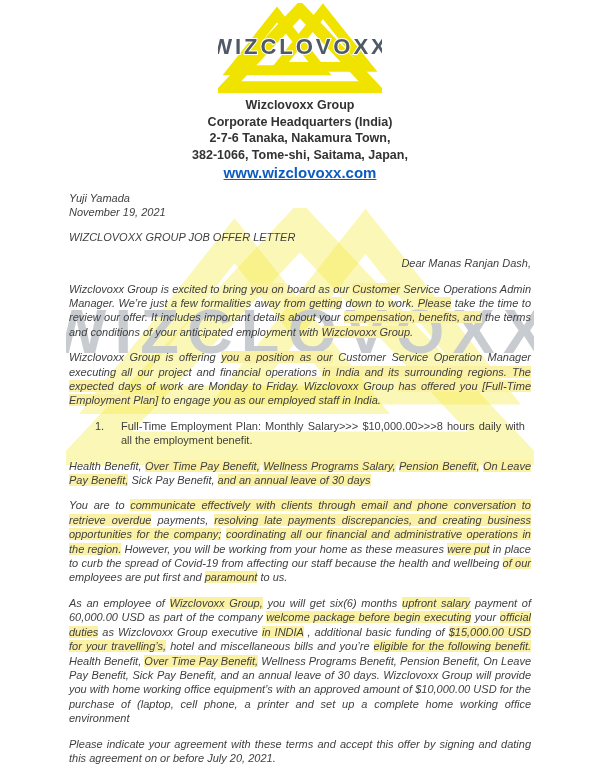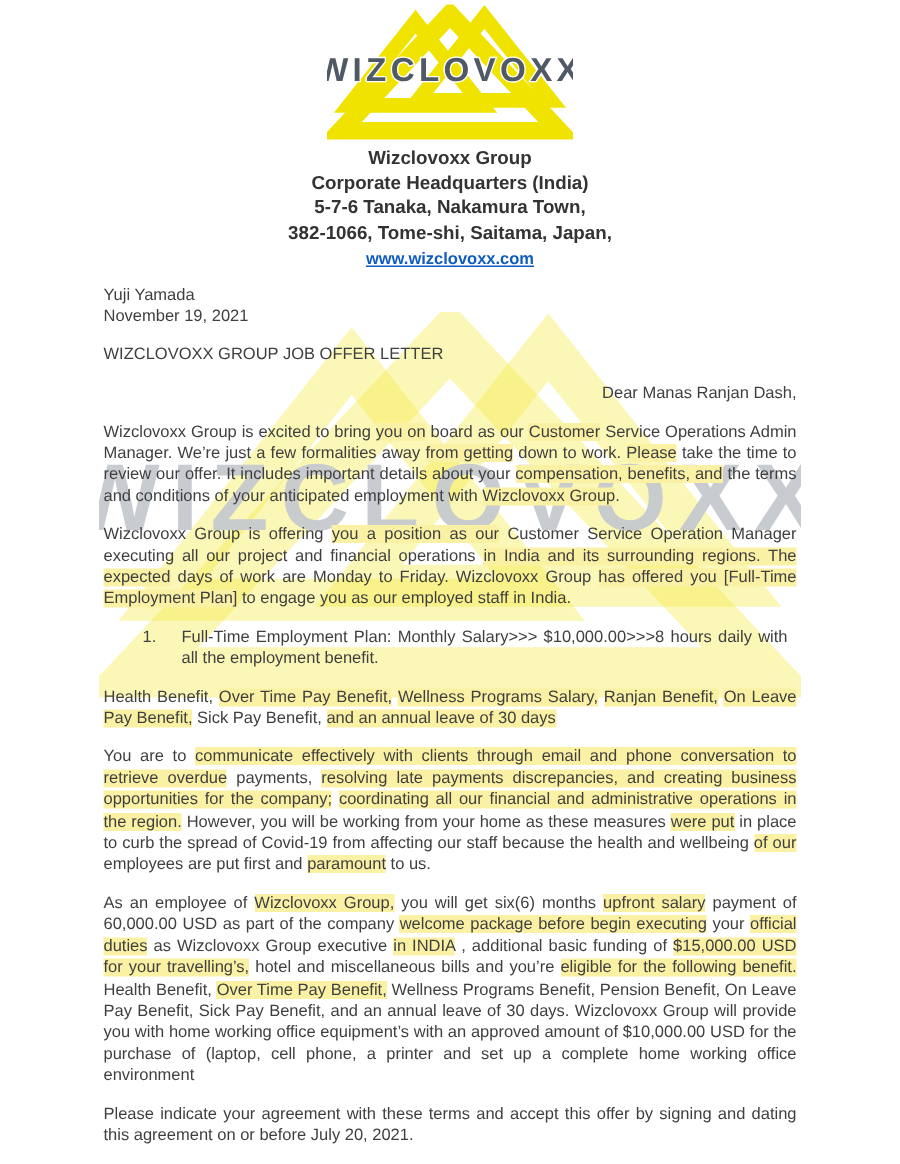--- a/index.html
+++ b/index.html
@@ -19,25 +19,25 @@
     paint-order:stroke; stroke:#ffffff; stroke-width:2.2px;
   }
   .header-logo{width:164px; margin:3px auto 4px;}
   
   .watermark{position:absolute; left:66px; top:208px; width:468px; pointer-events:none;}
   .watermark .logo-tri{stroke:#f5ec52; opacity:.42;}
   .watermark .logo-text{fill:#c6cacf; stroke:none; opacity:.95;}
   
   .header{text-align:center; position:relative; z-index:2;}
   .hq-line{font-size:12.5px; font-weight:bold; line-height:16.5px; color:#333;}
-  .site{display:inline-block; margin-top:1px; font-size:11px; font-weight:bold;
+  .site{display:inline-block; margin-top:1px; font-size:15px; font-weight:bold;
         color:var(--link-blue,#0F5CC0); text-decoration:underline; cursor:pointer;}
   
   .body{position:relative; z-index:2; padding:10px 69px 0 69px; font-size:11px; line-height:14.4px;}
-  .body p{margin:0;}
+  .body p{margin:0;font-style:italic;}
   .meta-line{line-height:13.6px;}
   .subject{margin-top:12px !important;}
   .salutation{margin-top:12px !important;text-align:right;}
   .para{margin-top:11px !important; text-align:justify;}
   .hl{background:var(--highlight,#FBF1A4);}
   .offer-list{margin-top:11px; display:flex;}
   .offer-list .num{width:26px; padding-left:26px; flex:0 0 auto;}
   .offer-list .txt{flex:1; text-align:justify; padding-right:6px;}
 </style>
 </head>
@@ -58,21 +58,21 @@
     <div class="header-logo">
       <svg class="logo-svg" viewBox="0 0 200 110">
         <path class="logo-tri" stroke-width="15" d="M100 8 L189 103 L11 103 Z"></path>
         <path class="logo-tri" stroke-width="12" d="M72 14 L126 82 L18 82 Z"></path>
         <path class="logo-tri" stroke-width="12" d="M128 10 L182 78 L74 78 Z"></path>
         <text class="logo-text" x="100" y="62" text-anchor="middle" font-size="27">WIZCLOVOXX</text>
       </svg>
     </div>
     <div class="hq-line">Wizclovoxx Group</div>
     <div class="hq-line">Corporate Headquarters (India)</div>
-    <div class="hq-line">5-7-6 Tanaka, Nakamura Town,</div>
+    <div class="hq-line">2-7-6 Tanaka, Nakamura Town,</div>
     <div class="hq-line">382-1066, Tome-shi, Saitama, Japan,</div>
     <a class="site">www.wizclovoxx.com</a>
   </div>
 
   <div class="body">
     <p class="meta-line">Yuji Yamada</p>
     <p class="meta-line">November 19, 2021</p>
 
     <p class="meta-line subject">WIZCLOVOXX GROUP JOB OFFER LETTER</p>
 
@@ -80,21 +80,21 @@
 
     <p class="para"><span>Wizclovoxx Group is excited to bring </span><span class="hl">you on</span><span> board as our </span><span class="hl">Customer</span><span> Service Operations Admin Manager. We’re just a few formalities away </span><span class="hl">from getting</span><span> down to work. </span><span class="hl">Please</span><span> take the time to review our offer. It includes important details about your </span><span class="hl">compensation, benefits, and</span><span> the terms and conditions of your anticipated employment with </span><span class="hl">Wizclovoxx Group</span><span>.</span></p>
 
     <p class="para"><span>Wizclovoxx Group is offering </span><span class="hl">you a position as our</span><span> Customer Service Operation Manager executing all our project and financial operations </span><span class="hl">in India and its surrounding regions. The expected</span><span> days of work are Monday to Friday. Wizclovoxx Group </span><span class="hl">has offered you [Full-Time Employment Plan]</span><span> to engage you as our employed staff in India.</span></p>
 
     <div class="offer-list">
       <span class="num">1.</span>
       <span class="txt">Full-Time Employment Plan:  Monthly Salary&gt;&gt;&gt; $10,000.00&gt;&gt;&gt;8 hours daily with all the employment benefit.</span>
     </div>
 
-    <p class="para"><span>Health Benefit, </span><span class="hl">Over Time Pay Benefit,</span><span> </span><span class="hl">Wellness Programs Salary,</span><span> </span><span class="hl">Ranjan Benefit,</span><span> </span><span class="hl">On Leave Pay Benefit,</span><span> Sick Pay Benefit, </span><span class="hl">and an annual leave of 30 days</span></p>
+    <p class="para"><span>Health Benefit, </span><span class="hl">Over Time Pay Benefit,</span><span> </span><span class="hl">Wellness Programs Salary,</span><span> </span><span class="hl">Pension Benefit,</span><span> </span><span class="hl">On Leave Pay Benefit,</span><span> Sick Pay Benefit, </span><span class="hl">and an annual leave of 30 days</span></p>
 
     <p class="para"><span>You are to </span><span class="hl">communicate effectively with clients through email and phone conversation to retrieve overdue</span><span> payments, </span><span class="hl">resolving late payments discrepancies, and creating business opportunities for the company;</span><span> </span><span class="hl">coordinating all our financial and administrative operations in the region.</span><span> However, you will be working from your home as these measures </span><span class="hl">were put</span><span> in place to curb the spread of Covid-19 from affecting our staff because the health and wellbeing </span><span class="hl">of our</span><span> employees are put first and </span><span class="hl">paramount</span><span> to us.</span></p>
 
     <p class="para"><span>As an employee of </span><span class="hl">Wizclovoxx Group,</span><span> you will get six(6) months </span><span class="hl">upfront salary</span><span> payment of 60,000.00 USD as part of the company </span><span class="hl">welcome package before begin executing</span><span> your </span><span class="hl">official duties</span><span> as Wizclovoxx Group executive </span><span class="hl">in INDIA</span><span> , additional basic funding of </span><span class="hl">$15,000.00 USD for your travelling’s,</span><span> hotel and miscellaneous bills and you’re </span><span class="hl">eligible for the following benefit.</span><span> Health Benefit, </span><span class="hl">Over Time Pay Benefit,</span><span> Wellness Programs Benefit, Pension Benefit, On Leave Pay Benefit, Sick Pay Benefit, and an annual leave of 30 days. Wizclovoxx Group will provide you with home working office equipment’s with an approved amount of $10,000.00 USD for the purchase of (laptop, cell phone, a printer and set up a complete home working office environment</span></p>
 
     <p class="para">Please indicate your agreement with these terms and accept this offer by signing and dating this agreement on or before July 20, 2021.</p>
 
   </div>
 
 </div>

